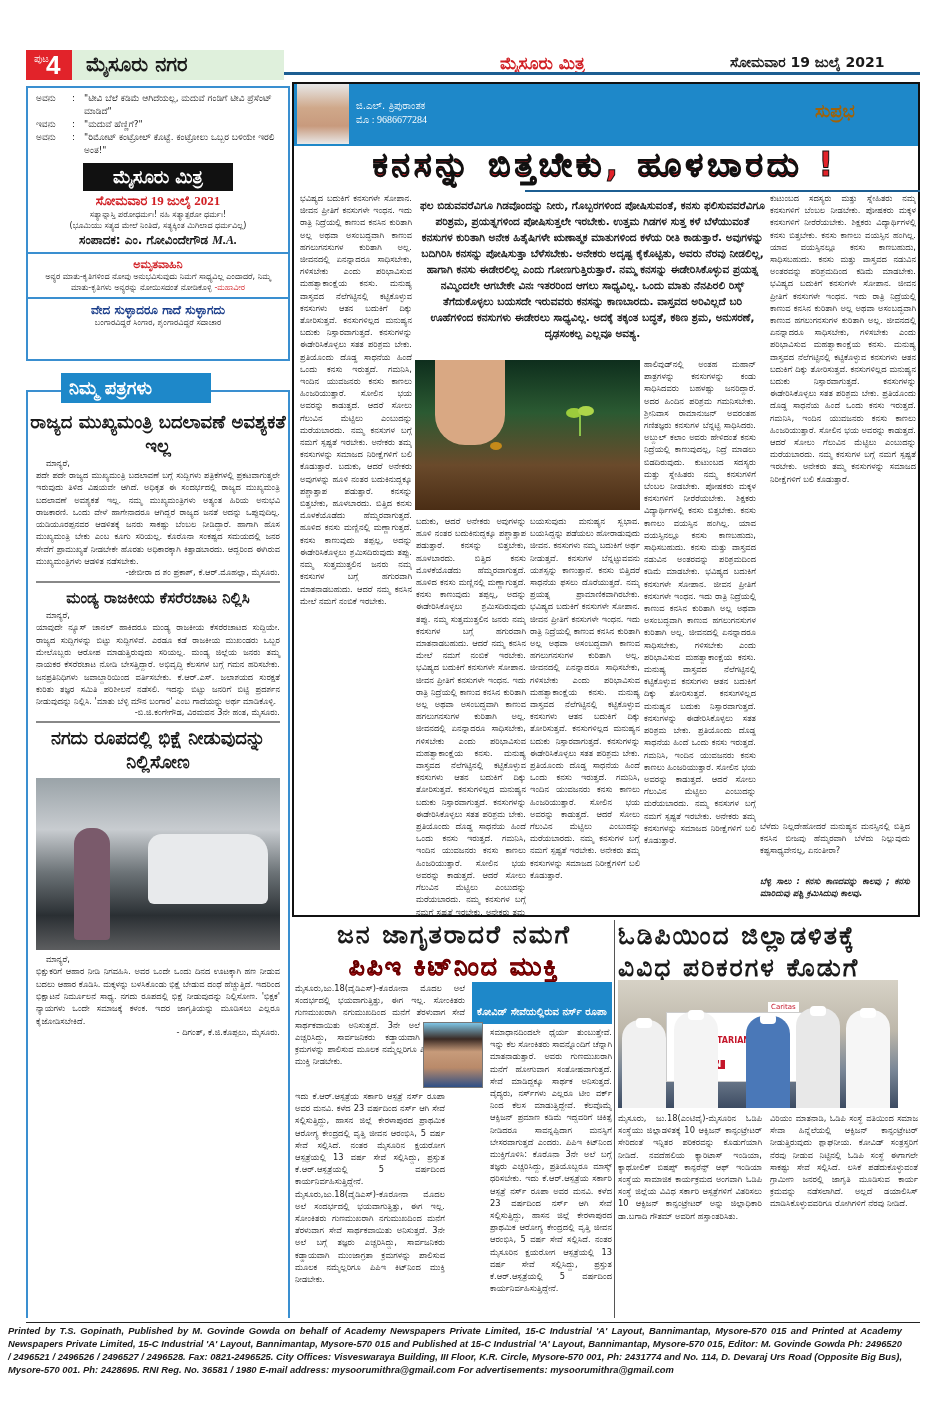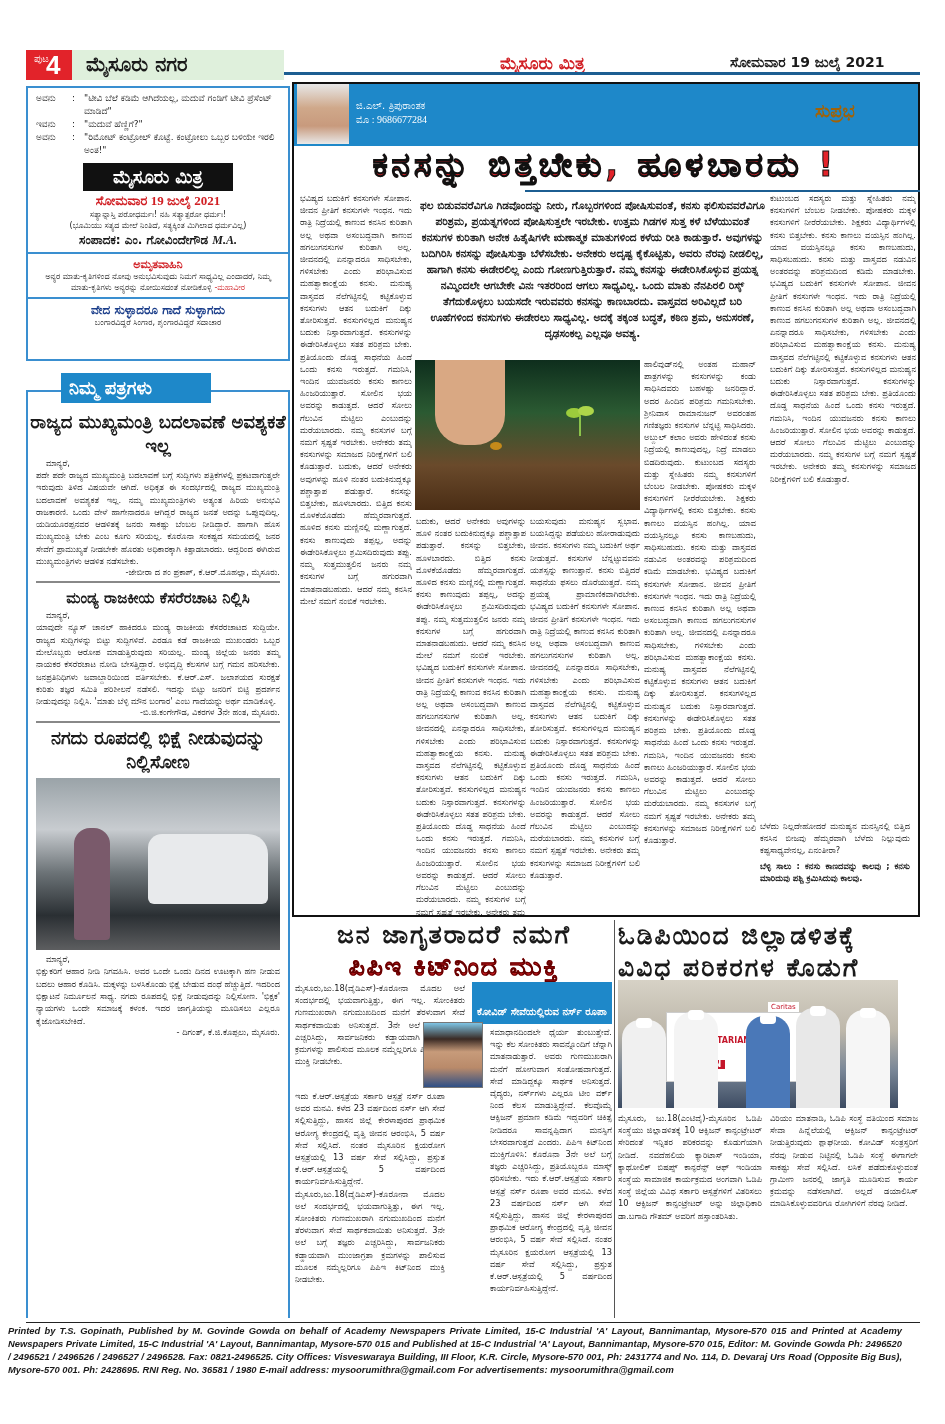--- a/index.html
+++ b/index.html
@@ -141,21 +141,21 @@
 <div class="abs letters-box">
   <div style="height:18px"></div>
   <div class="l-headline">ರಾಜ್ಯದ ಮುಖ್ಯಮಂತ್ರಿ ಬದಲಾವಣೆ ಅವಶ್ಯಕತೆ ಇಲ್ಲ</div>
   <div class="l-sal">ಮಾನ್ಯರೆ,</div>
   <div class="l-body">ಪದೇ ಪದೇ ರಾಜ್ಯದ ಮುಖ್ಯಮಂತ್ರಿ ಬದಲಾವಣೆ ಬಗ್ಗೆ ಸುದ್ದಿಗಳು ಪತ್ರಿಕೆಗಳಲ್ಲಿ ಪ್ರಕಟವಾಗುತ್ತಲೇ ಇರುವುದು ತಿಳಿದ ವಿಷಯವೇ ಆಗಿದೆ. ಅಧಿಕೃತ ಈ ಸಂದರ್ಭದಲ್ಲಿ ರಾಜ್ಯದ ಮುಖ್ಯಮಂತ್ರಿ ಬದಲಾವಣೆ ಅವಶ್ಯಕತೆ ಇಲ್ಲ. ನಮ್ಮ ಮುಖ್ಯಮಂತ್ರಿಗಳು ಅತ್ಯಂತ ಹಿರಿಯ ಅನುಭವಿ ರಾಜಕಾರಣಿ. ಒಂದು ವೇಳೆ ಹಾಗೇನಾದರೂ ಆಗಿದ್ದರೆ ರಾಜ್ಯದ ಜನತೆ ಅದನ್ನು ಒಪ್ಪುವುದಿಲ್ಲ. ಯಡಿಯೂರಪ್ಪನವರ ಆಡಳಿತಕ್ಕೆ ಜನರು ಸಾಕಷ್ಟು ಬೆಂಬಲ ನೀಡಿದ್ದಾರೆ. ಹಾಗಾಗಿ ಹೊಸ ಮುಖ್ಯಮಂತ್ರಿ ಬೇಕು ಎಂಬ ಕೂಗು ಸರಿಯಲ್ಲ. ಕೊರೊನಾ ಸಂಕಷ್ಟದ ಸಮಯದಲ್ಲಿ ಜನರ ಸೇವೆಗೆ ಪ್ರಾಮುಖ್ಯತೆ ನೀಡಬೇಕೇ ಹೊರತು ಅಧಿಕಾರಕ್ಕಾಗಿ ಕಿತ್ತಾಡಬಾರದು. ಆದ್ದರಿಂದ ಈಗಿರುವ ಮುಖ್ಯಮಂತ್ರಿಗಳು ಆಡಳಿತ ನಡೆಸಬೇಕು.</div>
   <div class="l-sign">-ಜೇಬೀರಾ ದ ಶಂ ಪ್ರಕಾಶ್, ಕೆ.ಆರ್.ಮೊಹಲ್ಲಾ, ಮೈಸೂರು.</div>
   <div class="l-sep"></div>
   <div class="l-headline" style="font-size:15px">ಮಂಡ್ಯ ರಾಜಕೀಯ ಕೆಸರೆರಚಾಟ ನಿಲ್ಲಿಸಿ</div>
   <div class="l-sal">ಮಾನ್ಯರೆ,</div>
   <div class="l-body">ಯಾವುದೇ ನ್ಯೂಸ್ ಚಾನಲ್ ಹಾಕಿದರೂ ಮಂಡ್ಯ ರಾಜಕೀಯ ಕೆಸರೆರಚಾಟದ ಸುದ್ದಿಯೇ. ರಾಜ್ಯದ ಸುದ್ದಿಗಳನ್ನು ಬಿಟ್ಟು ಸುದ್ದಿಗಳಿವೆ. ಎರಡೂ ಕಡೆ ರಾಜಕೀಯ ಮುಖಂಡರು ಒಬ್ಬರ ಮೇಲೊಬ್ಬರು ಆರೋಪ ಮಾಡುತ್ತಿರುವುದು ಸರಿಯಲ್ಲ. ಮಂಡ್ಯ ಜಿಲ್ಲೆಯ ಜನರು ತಮ್ಮ ನಾಯಕರ ಕೆಸರೆರಚಾಟ ನೋಡಿ ಬೇಸತ್ತಿದ್ದಾರೆ. ಅಭಿವೃದ್ಧಿ ಕೆಲಸಗಳ ಬಗ್ಗೆ ಗಮನ ಹರಿಸಬೇಕು. ಜನಪ್ರತಿನಿಧಿಗಳು ಜವಾಬ್ದಾರಿಯಿಂದ ವರ್ತಿಸಬೇಕು. ಕೆ.ಆರ್.ಎಸ್. ಜಲಾಶಯದ ಸುರಕ್ಷತೆ ಕುರಿತು ತಜ್ಞರ ಸಮಿತಿ ಪರಿಶೀಲನೆ ನಡೆಸಲಿ. ಇದನ್ನು ಬಿಟ್ಟು ಜನರಿಗೆ ಬಿಟ್ಟಿ ಪ್ರದರ್ಶನ ನೀಡುವುದನ್ನು ನಿಲ್ಲಿಸಿ. 'ಮಾತು ಬೆಳ್ಳಿ ಮೌನ ಬಂಗಾರ' ಎಂಬ ಗಾದೆಯನ್ನು ಅರ್ಥ ಮಾಡಿಕೊಳ್ಳಿ.</div>
-  <div class="l-sign">-ಬಿ.ಜಿ.ಕಂಗೇಗೌಡ, ವಿಕರಗಳ 3ನೇ ಹಂತ, ಮೈಸೂರು.</div>
+  <div class="l-sign">-ಬಿ.ಜಿ.ಕಂಗೇಗೌಡ, ವಿರಮವನ 3ನೇ ಹಂತ, ಮೈಸೂರು.</div>
   <div class="l-sep"></div>
   <div class="l-headline">ನಗದು ರೂಪದಲ್ಲಿ ಭಿಕ್ಷೆ ನೀಡುವುದನ್ನು ನಿಲ್ಲಿಸೋಣ</div>
   <div class="photo-beggar">
     <div class="car"></div>
     <div class="person"></div>
   </div>
   <div class="l-sal">ಮಾನ್ಯರೆ,</div>
   <div class="l-body">ಭಿಕ್ಷುಕರಿಗೆ ಆಹಾರ ನೀಡಿ ನಿಗವಹಿಸಿ. ಅವರ ಒಂದೇ ಒಂದು ದಿನದ ಊಟಕ್ಕಾಗಿ ಹಣ ನೀಡುವ ಬದಲು ಆಹಾರ ಕೊಡಿಸಿ. ಮಕ್ಕಳನ್ನು ಬಳಸಿಕೊಂಡು ಭಿಕ್ಷೆ ಬೇಡುವ ದಂಧೆ ಹೆಚ್ಚುತ್ತಿದೆ. ಇದರಿಂದ ಭಿಕ್ಷಾಟನೆ ನಿರ್ಮೂಲನೆ ಸಾಧ್ಯ. ನಗದು ರೂಪದಲ್ಲಿ ಭಿಕ್ಷೆ ನೀಡುವುದನ್ನು ನಿಲ್ಲಿಸೋಣ. 'ಭಿಕ್ಷಕ' ನ್ಯಾಯಗಳು ಒಂದೇ ಸಮಾಜಕ್ಕೆ ಕಳಂಕ. ಇದರ ಜಾಗೃತಿಯನ್ನು ಮೂಡಿಸಲು ಎಲ್ಲರೂ ಕೈಜೋಡಿಸಬೇಕಿದೆ.</div>
   <div class="l-sign">- ದಿಗಂತ್, ಕೆ.ಜಿ.ಕೊಪ್ಪಲು, ಮೈಸೂರು.</div>
 </div>
@@ -180,21 +180,21 @@
     <ellipse cx="9" cy="11" rx="8" ry="5" fill="#9ccc3c"></ellipse>
     <ellipse cx="21" cy="9" rx="8" ry="5" fill="#aed64a"></ellipse>
   </svg>
 </div>
 <div class="abs col col-b" style="top:515px;height:400px;overflow:hidden"><span>ಬದುಕು, ಆದರೆ ಅನೇಕರು ಅವುಗಳನ್ನು ಹೂಳಿ ನಂತರ ಬದುಕಿನುದ್ದಕ್ಕೂ ಪಶ್ಚಾತ್ತಾಪ ಪಡುತ್ತಾರೆ. ಕನಸನ್ನು ಬಿತ್ತಬೇಕು, ಹೂಳಬಾರದು. ಬಿತ್ತಿದ ಕನಸು ಮೊಳಕೆಯೊಡೆದು ಹೆಮ್ಮರವಾಗುತ್ತದೆ. ಹೂಳಿದ ಕನಸು ಮಣ್ಣಿನಲ್ಲಿ ಮಣ್ಣಾಗುತ್ತದೆ. ಕನಸು ಕಾಣುವುದು ತಪ್ಪಲ್ಲ, ಅದನ್ನು ಈಡೇರಿಸಿಕೊಳ್ಳಲು ಶ್ರಮಿಸದಿರುವುದು ತಪ್ಪು. ನಮ್ಮ ಸುತ್ತಮುತ್ತಲಿನ ಜನರು ನಮ್ಮ ಕನಸುಗಳ ಬಗ್ಗೆ ಹಗುರವಾಗಿ ಮಾತನಾಡಬಹುದು. ಆದರೆ ನಮ್ಮ ಕನಸಿನ ಮೇಲೆ ನಮಗೆ ನಂಬಿಕೆ ಇರಬೇಕು.</span> <span>ಭವಿಷ್ಯದ ಬದುಕಿಗೆ ಕನಸುಗಳೇ ಸೋಪಾನ. ಜೀವನ ಪ್ರೀತಿಗೆ ಕನಸುಗಳೇ ಇಂಧನ. ಇದು ರಾತ್ರಿ ನಿದ್ರೆಯಲ್ಲಿ ಕಾಣುವ ಕನಸಿನ ಕುರಿತಾಗಿ ಅಲ್ಲ ಅಥವಾ ಅಸಂಬದ್ಧವಾಗಿ ಕಾಣುವ ಹಗಲುಗನಸುಗಳ ಕುರಿತಾಗಿ ಅಲ್ಲ. ಜೀವನದಲ್ಲಿ ಏನನ್ನಾದರೂ ಸಾಧಿಸಬೇಕು, ಗಳಿಸಬೇಕು ಎಂದು ಪರಿಭಾವಿಸುವ ಮಹತ್ವಾಕಾಂಕ್ಷೆಯ ಕನಸು. ಮನುಷ್ಯ ವಾಸ್ತವದ ನೆಲೆಗಟ್ಟಿನಲ್ಲಿ ಕಟ್ಟಿಕೊಳ್ಳುವ ಕನಸುಗಳು ಆತನ ಬದುಕಿಗೆ ದಿಕ್ಕು ತೋರಿಸುತ್ತವೆ. ಕನಸುಗಳಿಲ್ಲದ ಮನುಷ್ಯನ ಬದುಕು ನಿಸ್ಸಾರವಾಗುತ್ತದೆ. ಕನಸುಗಳನ್ನು ಈಡೇರಿಸಿಕೊಳ್ಳಲು ಸತತ ಪರಿಶ್ರಮ ಬೇಕು. ಪ್ರತಿಯೊಂದು ದೊಡ್ಡ ಸಾಧನೆಯ ಹಿಂದೆ ಒಂದು ಕನಸು ಇರುತ್ತದೆ. ಗಮನಿಸಿ, ಇಂದಿನ ಯುವಜನರು ಕನಸು ಕಾಣಲು ಹಿಂಜರಿಯುತ್ತಾರೆ. ಸೋಲಿನ ಭಯ ಅವರನ್ನು ಕಾಡುತ್ತದೆ. ಆದರೆ ಸೋಲು ಗೆಲುವಿನ ಮೆಟ್ಟಿಲು ಎಂಬುದನ್ನು ಮರೆಯಬಾರದು. ನಮ್ಮ ಕನಸುಗಳ ಬಗ್ಗೆ ನಮಗೆ ಸ್ಪಷ್ಟತೆ ಇರಬೇಕು. ಅನೇಕರು ತಮ್ಮ ಕನಸುಗಳನ್ನು ಸಮಾಜದ ನಿರೀಕ್ಷೆಗಳಿಗೆ ಬಲಿ ಕೊಡುತ್ತಾರೆ.</span></div>
 <div class="abs col col-c" style="top:515px;height:400px;overflow:hidden"><span>ಬಯಸುವುದು ಮನುಷ್ಯನ ಸ್ವಭಾವ. ಬಯಸಿದ್ದನ್ನು ಪಡೆಯಲು ಹೋರಾಡುವುದು ಜೀವನ. ಕನಸುಗಳು ನಮ್ಮ ಬದುಕಿಗೆ ಅರ್ಥ ನೀಡುತ್ತವೆ. ಕನಸುಗಳ ಬೆನ್ನಟ್ಟುವವನು ಯಶಸ್ಸನ್ನು ಕಾಣುತ್ತಾನೆ. ಕನಸು ಬಿತ್ತಿದರೆ ಸಾಧನೆಯ ಫಸಲು ದೊರೆಯುತ್ತದೆ. ನಮ್ಮ ಪ್ರಯತ್ನ ಪ್ರಾಮಾಣಿಕವಾಗಿರಬೇಕು.</span> <span>ಭವಿಷ್ಯದ ಬದುಕಿಗೆ ಕನಸುಗಳೇ ಸೋಪಾನ. ಜೀವನ ಪ್ರೀತಿಗೆ ಕನಸುಗಳೇ ಇಂಧನ. ಇದು ರಾತ್ರಿ ನಿದ್ರೆಯಲ್ಲಿ ಕಾಣುವ ಕನಸಿನ ಕುರಿತಾಗಿ ಅಲ್ಲ ಅಥವಾ ಅಸಂಬದ್ಧವಾಗಿ ಕಾಣುವ ಹಗಲುಗನಸುಗಳ ಕುರಿತಾಗಿ ಅಲ್ಲ. ಜೀವನದಲ್ಲಿ ಏನನ್ನಾದರೂ ಸಾಧಿಸಬೇಕು, ಗಳಿಸಬೇಕು ಎಂದು ಪರಿಭಾವಿಸುವ ಮಹತ್ವಾಕಾಂಕ್ಷೆಯ ಕನಸು. ಮನುಷ್ಯ ವಾಸ್ತವದ ನೆಲೆಗಟ್ಟಿನಲ್ಲಿ ಕಟ್ಟಿಕೊಳ್ಳುವ ಕನಸುಗಳು ಆತನ ಬದುಕಿಗೆ ದಿಕ್ಕು ತೋರಿಸುತ್ತವೆ. ಕನಸುಗಳಿಲ್ಲದ ಮನುಷ್ಯನ ಬದುಕು ನಿಸ್ಸಾರವಾಗುತ್ತದೆ. ಕನಸುಗಳನ್ನು ಈಡೇರಿಸಿಕೊಳ್ಳಲು ಸತತ ಪರಿಶ್ರಮ ಬೇಕು. ಪ್ರತಿಯೊಂದು ದೊಡ್ಡ ಸಾಧನೆಯ ಹಿಂದೆ ಒಂದು ಕನಸು ಇರುತ್ತದೆ. ಗಮನಿಸಿ, ಇಂದಿನ ಯುವಜನರು ಕನಸು ಕಾಣಲು ಹಿಂಜರಿಯುತ್ತಾರೆ. ಸೋಲಿನ ಭಯ ಅವರನ್ನು ಕಾಡುತ್ತದೆ. ಆದರೆ ಸೋಲು ಗೆಲುವಿನ ಮೆಟ್ಟಿಲು ಎಂಬುದನ್ನು ಮರೆಯಬಾರದು. ನಮ್ಮ ಕನಸುಗಳ ಬಗ್ಗೆ ನಮಗೆ ಸ್ಪಷ್ಟತೆ ಇರಬೇಕು. ಅನೇಕರು ತಮ್ಮ ಕನಸುಗಳನ್ನು ಸಮಾಜದ ನಿರೀಕ್ಷೆಗಳಿಗೆ ಬಲಿ ಕೊಡುತ್ತಾರೆ.</span></div>
 <div class="abs col col-d" style="height:555px;overflow:hidden"><span>ಹಾಲಿವುಡ್‌ನಲ್ಲಿ ಅಂತಹ ಮಹಾನ್ ಪಾತ್ರಗಳನ್ನು ಕನಸುಗಳನ್ನು ಕಂಡು ಸಾಧಿಸಿದವರು ಬಹಳಷ್ಟು ಜನರಿದ್ದಾರೆ. ಅದರ ಹಿಂದಿನ ಪರಿಶ್ರಮ ಗಮನಿಸಬೇಕು. ಶ್ರೀನಿವಾಸ ರಾಮಾನುಜನ್ ಅವರಂತಹ ಗಣಿತಜ್ಞರು ಕನಸುಗಳ ಬೆನ್ನಟ್ಟಿ ಸಾಧಿಸಿದರು. ಅಬ್ದುಲ್ ಕಲಾಂ ಅವರು ಹೇಳಿದಂತೆ ಕನಸು ನಿದ್ರೆಯಲ್ಲಿ ಕಾಣುವುದಲ್ಲ, ನಿದ್ರೆ ಮಾಡಲು ಬಿಡದಿರುವುದು.</span> <span>ಕುಟುಂಬದ ಸದಸ್ಯರು ಮತ್ತು ಸ್ನೇಹಿತರು ನಮ್ಮ ಕನಸುಗಳಿಗೆ ಬೆಂಬಲ ನೀಡಬೇಕು. ಪೋಷಕರು ಮಕ್ಕಳ ಕನಸುಗಳಿಗೆ ನೀರೆರೆಯಬೇಕು. ಶಿಕ್ಷಕರು ವಿದ್ಯಾರ್ಥಿಗಳಲ್ಲಿ ಕನಸು ಬಿತ್ತಬೇಕು. ಕನಸು ಕಾಣಲು ವಯಸ್ಸಿನ ಹಂಗಿಲ್ಲ. ಯಾವ ವಯಸ್ಸಿನಲ್ಲೂ ಕನಸು ಕಾಣಬಹುದು, ಸಾಧಿಸಬಹುದು. ಕನಸು ಮತ್ತು ವಾಸ್ತವದ ನಡುವಿನ ಅಂತರವನ್ನು ಪರಿಶ್ರಮದಿಂದ ಕಡಿಮೆ ಮಾಡಬೇಕು.</span> <span>ಭವಿಷ್ಯದ ಬದುಕಿಗೆ ಕನಸುಗಳೇ ಸೋಪಾನ. ಜೀವನ ಪ್ರೀತಿಗೆ ಕನಸುಗಳೇ ಇಂಧನ. ಇದು ರಾತ್ರಿ ನಿದ್ರೆಯಲ್ಲಿ ಕಾಣುವ ಕನಸಿನ ಕುರಿತಾಗಿ ಅಲ್ಲ ಅಥವಾ ಅಸಂಬದ್ಧವಾಗಿ ಕಾಣುವ ಹಗಲುಗನಸುಗಳ ಕುರಿತಾಗಿ ಅಲ್ಲ. ಜೀವನದಲ್ಲಿ ಏನನ್ನಾದರೂ ಸಾಧಿಸಬೇಕು, ಗಳಿಸಬೇಕು ಎಂದು ಪರಿಭಾವಿಸುವ ಮಹತ್ವಾಕಾಂಕ್ಷೆಯ ಕನಸು. ಮನುಷ್ಯ ವಾಸ್ತವದ ನೆಲೆಗಟ್ಟಿನಲ್ಲಿ ಕಟ್ಟಿಕೊಳ್ಳುವ ಕನಸುಗಳು ಆತನ ಬದುಕಿಗೆ ದಿಕ್ಕು ತೋರಿಸುತ್ತವೆ. ಕನಸುಗಳಿಲ್ಲದ ಮನುಷ್ಯನ ಬದುಕು ನಿಸ್ಸಾರವಾಗುತ್ತದೆ. ಕನಸುಗಳನ್ನು ಈಡೇರಿಸಿಕೊಳ್ಳಲು ಸತತ ಪರಿಶ್ರಮ ಬೇಕು. ಪ್ರತಿಯೊಂದು ದೊಡ್ಡ ಸಾಧನೆಯ ಹಿಂದೆ ಒಂದು ಕನಸು ಇರುತ್ತದೆ. ಗಮನಿಸಿ, ಇಂದಿನ ಯುವಜನರು ಕನಸು ಕಾಣಲು ಹಿಂಜರಿಯುತ್ತಾರೆ. ಸೋಲಿನ ಭಯ ಅವರನ್ನು ಕಾಡುತ್ತದೆ. ಆದರೆ ಸೋಲು ಗೆಲುವಿನ ಮೆಟ್ಟಿಲು ಎಂಬುದನ್ನು ಮರೆಯಬಾರದು. ನಮ್ಮ ಕನಸುಗಳ ಬಗ್ಗೆ ನಮಗೆ ಸ್ಪಷ್ಟತೆ ಇರಬೇಕು. ಅನೇಕರು ತಮ್ಮ ಕನಸುಗಳನ್ನು ಸಮಾಜದ ನಿರೀಕ್ಷೆಗಳಿಗೆ ಬಲಿ ಕೊಡುತ್ತಾರೆ.</span></div>
 <div class="abs col col-e" style="height:625px;overflow:hidden"><span>ಕುಟುಂಬದ ಸದಸ್ಯರು ಮತ್ತು ಸ್ನೇಹಿತರು ನಮ್ಮ ಕನಸುಗಳಿಗೆ ಬೆಂಬಲ ನೀಡಬೇಕು. ಪೋಷಕರು ಮಕ್ಕಳ ಕನಸುಗಳಿಗೆ ನೀರೆರೆಯಬೇಕು. ಶಿಕ್ಷಕರು ವಿದ್ಯಾರ್ಥಿಗಳಲ್ಲಿ ಕನಸು ಬಿತ್ತಬೇಕು. ಕನಸು ಕಾಣಲು ವಯಸ್ಸಿನ ಹಂಗಿಲ್ಲ. ಯಾವ ವಯಸ್ಸಿನಲ್ಲೂ ಕನಸು ಕಾಣಬಹುದು, ಸಾಧಿಸಬಹುದು. ಕನಸು ಮತ್ತು ವಾಸ್ತವದ ನಡುವಿನ ಅಂತರವನ್ನು ಪರಿಶ್ರಮದಿಂದ ಕಡಿಮೆ ಮಾಡಬೇಕು.</span> <span>ಭವಿಷ್ಯದ ಬದುಕಿಗೆ ಕನಸುಗಳೇ ಸೋಪಾನ. ಜೀವನ ಪ್ರೀತಿಗೆ ಕನಸುಗಳೇ ಇಂಧನ. ಇದು ರಾತ್ರಿ ನಿದ್ರೆಯಲ್ಲಿ ಕಾಣುವ ಕನಸಿನ ಕುರಿತಾಗಿ ಅಲ್ಲ ಅಥವಾ ಅಸಂಬದ್ಧವಾಗಿ ಕಾಣುವ ಹಗಲುಗನಸುಗಳ ಕುರಿತಾಗಿ ಅಲ್ಲ. ಜೀವನದಲ್ಲಿ ಏನನ್ನಾದರೂ ಸಾಧಿಸಬೇಕು, ಗಳಿಸಬೇಕು ಎಂದು ಪರಿಭಾವಿಸುವ ಮಹತ್ವಾಕಾಂಕ್ಷೆಯ ಕನಸು. ಮನುಷ್ಯ ವಾಸ್ತವದ ನೆಲೆಗಟ್ಟಿನಲ್ಲಿ ಕಟ್ಟಿಕೊಳ್ಳುವ ಕನಸುಗಳು ಆತನ ಬದುಕಿಗೆ ದಿಕ್ಕು ತೋರಿಸುತ್ತವೆ. ಕನಸುಗಳಿಲ್ಲದ ಮನುಷ್ಯನ ಬದುಕು ನಿಸ್ಸಾರವಾಗುತ್ತದೆ. ಕನಸುಗಳನ್ನು ಈಡೇರಿಸಿಕೊಳ್ಳಲು ಸತತ ಪರಿಶ್ರಮ ಬೇಕು. ಪ್ರತಿಯೊಂದು ದೊಡ್ಡ ಸಾಧನೆಯ ಹಿಂದೆ ಒಂದು ಕನಸು ಇರುತ್ತದೆ. ಗಮನಿಸಿ, ಇಂದಿನ ಯುವಜನರು ಕನಸು ಕಾಣಲು ಹಿಂಜರಿಯುತ್ತಾರೆ. ಸೋಲಿನ ಭಯ ಅವರನ್ನು ಕಾಡುತ್ತದೆ. ಆದರೆ ಸೋಲು ಗೆಲುವಿನ ಮೆಟ್ಟಿಲು ಎಂಬುದನ್ನು ಮರೆಯಬಾರದು. ನಮ್ಮ ಕನಸುಗಳ ಬಗ್ಗೆ ನಮಗೆ ಸ್ಪಷ್ಟತೆ ಇರಬೇಕು. ಅನೇಕರು ತಮ್ಮ ಕನಸುಗಳನ್ನು ಸಮಾಜದ ನಿರೀಕ್ಷೆಗಳಿಗೆ ಬಲಿ ಕೊಡುತ್ತಾರೆ.</span></div>
 <div class="abs col quote-box">
   <div>ಬೆಳೆದು ನಿಲ್ಲದೇಹೋದರೆ ಮನುಷ್ಯನ ಮನಸ್ಸಿನಲ್ಲಿ ಬಿತ್ತಿದ ಕನಸಿನ ಬೀಜವು ಹೆಮ್ಮರವಾಗಿ ಬೆಳೆದು ನಿಲ್ಲುವುದು ಕಷ್ಟಸಾಧ್ಯವೇನಲ್ಲ, ಏನಂತೀರಾ?</div>
-  <div style="font-weight:bold;margin-top:3px">ಬೆಳ್ಳಿ ಸಾಲು : ಕನಸು ಕಾಣದವನ್ನು ಕಾಲವು ; ಕನಸು ಮಾರಿದುವು ಪಶ್ಚಿ ಕ್ರಮಿಸಿದುವು ಕಾಲವು.</div>
+  <div style="font-style:italic;font-weight:bold;margin-top:18px">ಬೆಳ್ಳಿ ಸಾಲು : ಕನಸು ಕಾಣದವನ್ನು ಕಾಲವು ; ಕನಸು ಮಾರಿದುವು ಪಶ್ಚಿ ಕ್ರಮಿಸಿದುವು ಕಾಲವು.</div>
 </div>
 
 <div class="abs ppe-head1">ಜನ ಜಾಗೃತರಾದರೆ ನಮಗೆ</div>
 <div class="abs ppe-head2">ಪಿಪಿಇ ಕಿಟ್‌ನಿಂದ ಮುಕ್ತಿ</div>
 <div class="abs nurse-label">ಕೋವಿಡ್ ಸೇವೆಯಲ್ಲಿರುವ ನರ್ಸ್ ರೂಪಾ ಮನವಿ</div>
 <div class="abs col col-f" style="width:170px;height:98px;overflow:hidden">ಮೈಸೂರು,ಜು.18(ವೈಡಿಎಸ್)-ಕೊರೋನಾ ಮೊದಲ ಅಲೆ ಸಂದರ್ಭದಲ್ಲಿ ಭಯವಾಗುತ್ತಿತ್ತು, ಈಗ ಇಲ್ಲ. ಸೋಂಕಿತರು ಗುಣಮುಖರಾಗಿ ನಗುಮುಖದಿಂದ ಮನೆಗೆ ತೆರಳುವಾಗ ಸೇವೆ ಸಾರ್ಥಕವಾಯಿತು ಅನಿಸುತ್ತದೆ. 3ನೇ ಅಲೆ ಬಗ್ಗೆ ತಜ್ಞರು ಎಚ್ಚರಿಸಿದ್ದು, ಸಾರ್ವಜನಿಕರು ಕಡ್ಡಾಯವಾಗಿ ಮುಂಜಾಗ್ರತಾ ಕ್ರಮಗಳನ್ನು ಪಾಲಿಸುವ ಮೂಲಕ ನಮ್ಮೆಲ್ಲರಿಗೂ ಪಿಪಿಇ ಕಿಟ್‌ನಿಂದ ಮುಕ್ತಿ ನೀಡಬೇಕು.</div>
 <div class="abs nurse-photo"></div>
 <div class="abs col col-f2" style="width:150px;height:225px;overflow:hidden"><span>ಇದು ಕೆ.ಆರ್.ಆಸ್ಪತ್ರೆಯ ಸರ್ಕಾರಿ ಆಸ್ಪತ್ರೆ ನರ್ಸ್ ರೂಪಾ ಅವರ ಮನವಿ. ಕಳೆದ 23 ವರ್ಷದಿಂದ ನರ್ಸ್ ಆಗಿ ಸೇವೆ ಸಲ್ಲಿಸುತ್ತಿದ್ದು, ಹಾಸನ ಜಿಲ್ಲೆ ಕೇರಳಾಪುರದ ಪ್ರಾಥಮಿಕ ಆರೋಗ್ಯ ಕೇಂದ್ರದಲ್ಲಿ ವೃತ್ತಿ ಜೀವನ ಆರಂಭಿಸಿ, 5 ವರ್ಷ ಸೇವೆ ಸಲ್ಲಿಸಿದೆ. ನಂತರ ಮೈಸೂರಿನ ಕ್ಷಯರೋಗ ಆಸ್ಪತ್ರೆಯಲ್ಲಿ 13 ವರ್ಷ ಸೇವೆ ಸಲ್ಲಿಸಿದ್ದು, ಪ್ರಸ್ತುತ ಕೆ.ಆರ್.ಆಸ್ಪತ್ರೆಯಲ್ಲಿ 5 ವರ್ಷದಿಂದ ಕಾರ್ಯನಿರ್ವಹಿಸುತ್ತಿದ್ದೇನೆ.</span> <span>ಮೈಸೂರು,ಜು.18(ವೈಡಿಎಸ್)-ಕೊರೋನಾ ಮೊದಲ ಅಲೆ ಸಂದರ್ಭದಲ್ಲಿ ಭಯವಾಗುತ್ತಿತ್ತು, ಈಗ ಇಲ್ಲ. ಸೋಂಕಿತರು ಗುಣಮುಖರಾಗಿ ನಗುಮುಖದಿಂದ ಮನೆಗೆ ತೆರಳುವಾಗ ಸೇವೆ ಸಾರ್ಥಕವಾಯಿತು ಅನಿಸುತ್ತದೆ. 3ನೇ ಅಲೆ ಬಗ್ಗೆ ತಜ್ಞರು ಎಚ್ಚರಿಸಿದ್ದು, ಸಾರ್ವಜನಿಕರು ಕಡ್ಡಾಯವಾಗಿ ಮುಂಜಾಗ್ರತಾ ಕ್ರಮಗಳನ್ನು ಪಾಲಿಸುವ ಮೂಲಕ ನಮ್ಮೆಲ್ಲರಿಗೂ ಪಿಪಿಇ ಕಿಟ್‌ನಿಂದ ಮುಕ್ತಿ ನೀಡಬೇಕು.</span></div>
 <div class="abs col col-g" style="top:1026px;left:490px;width:122px;height:290px;overflow:hidden"><span>ಸಮಾಧಾನದಿಂದಲೇ ಧೈರ್ಯ ತುಂಬುತ್ತೇವೆ. ಇನ್ನು ಕೆಲ ಸೋಂಕಿತರು ಸಾವನ್ನೊಂದಿಗೆ ಚೆನ್ನಾಗಿ ಮಾತನಾಡುತ್ತಾರೆ. ಅವರು ಗುಣಮುಖರಾಗಿ ಮನೆಗೆ ಹೋಗುವಾಗ ಸಂತೋಷವಾಗುತ್ತದೆ. ಸೇವೆ ಮಾಡಿದ್ದಕ್ಕೂ ಸಾರ್ಥಕ ಅನಿಸುತ್ತದೆ. ವೈದ್ಯರು, ನರ್ಸ್‌ಗಳು ಎಲ್ಲರೂ ಟೀಂ ವರ್ಕ್ ನಿಂದ ಕೆಲಸ ಮಾಡುತ್ತಿದ್ದೇವೆ. ಕೆಲವೊಮ್ಮೆ ಆಕ್ಸಿಜನ್ ಪ್ರಮಾಣ ಕಡಿಮೆ ಇದ್ದವರಿಗೆ ಚಿಕಿತ್ಸೆ ನೀಡಿದರೂ ಸಾವನ್ನಪ್ಪಿದಾಗ ಮನಸ್ಸಿಗೆ ಬೇಸರವಾಗುತ್ತದೆ ಎಂದರು. ಪಿಪಿಇ ಕಿಟ್‌ನಿಂದ ಮುಕ್ತಿಗೊಳಿಸಿ: ಕೊರೊನಾ 3ನೇ ಅಲೆ ಬಗ್ಗೆ ತಜ್ಞರು ಎಚ್ಚರಿಸಿದ್ದು, ಪ್ರತಿಯೊಬ್ಬರೂ ಮಾಸ್ಕ್ ಧರಿಸಬೇಕು.</span> <span>ಇದು ಕೆ.ಆರ್.ಆಸ್ಪತ್ರೆಯ ಸರ್ಕಾರಿ ಆಸ್ಪತ್ರೆ ನರ್ಸ್ ರೂಪಾ ಅವರ ಮನವಿ. ಕಳೆದ 23 ವರ್ಷದಿಂದ ನರ್ಸ್ ಆಗಿ ಸೇವೆ ಸಲ್ಲಿಸುತ್ತಿದ್ದು, ಹಾಸನ ಜಿಲ್ಲೆ ಕೇರಳಾಪುರದ ಪ್ರಾಥಮಿಕ ಆರೋಗ್ಯ ಕೇಂದ್ರದಲ್ಲಿ ವೃತ್ತಿ ಜೀವನ ಆರಂಭಿಸಿ, 5 ವರ್ಷ ಸೇವೆ ಸಲ್ಲಿಸಿದೆ. ನಂತರ ಮೈಸೂರಿನ ಕ್ಷಯರೋಗ ಆಸ್ಪತ್ರೆಯಲ್ಲಿ 13 ವರ್ಷ ಸೇವೆ ಸಲ್ಲಿಸಿದ್ದು, ಪ್ರಸ್ತುತ ಕೆ.ಆರ್.ಆಸ್ಪತ್ರೆಯಲ್ಲಿ 5 ವರ್ಷದಿಂದ ಕಾರ್ಯನಿರ್ವಹಿಸುತ್ತಿದ್ದೇನೆ.</span></div>
 <div class="abs vline" style="left:614px;top:920px;height:398px"></div>

